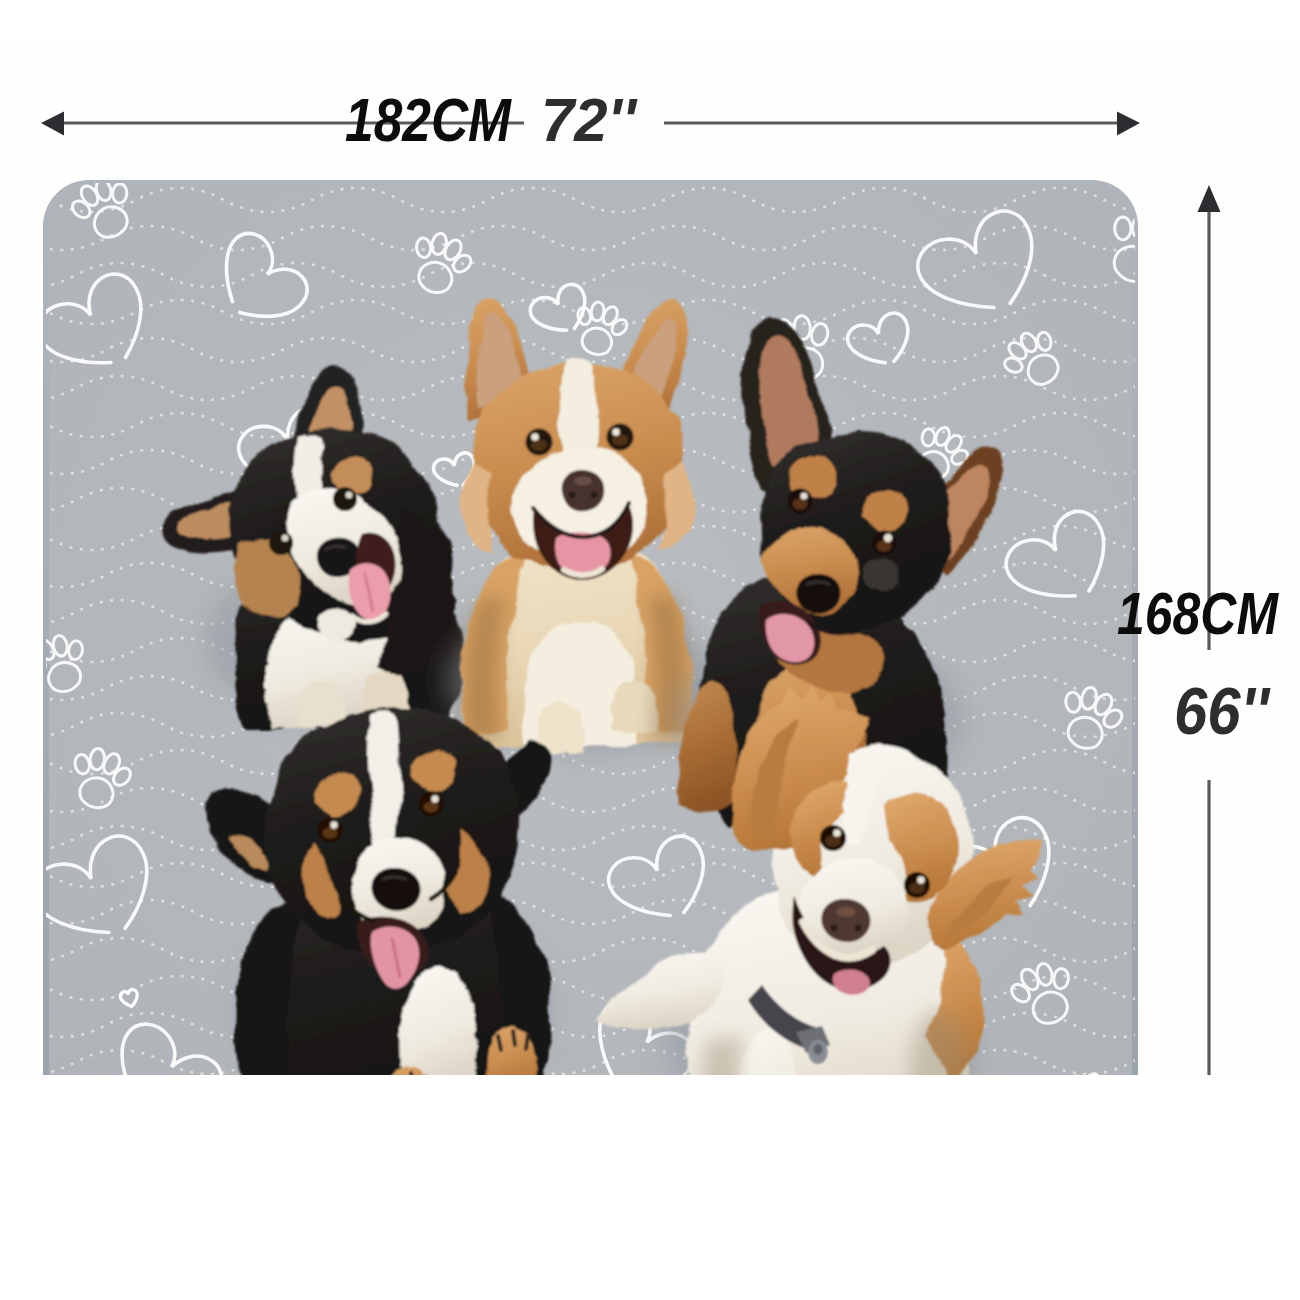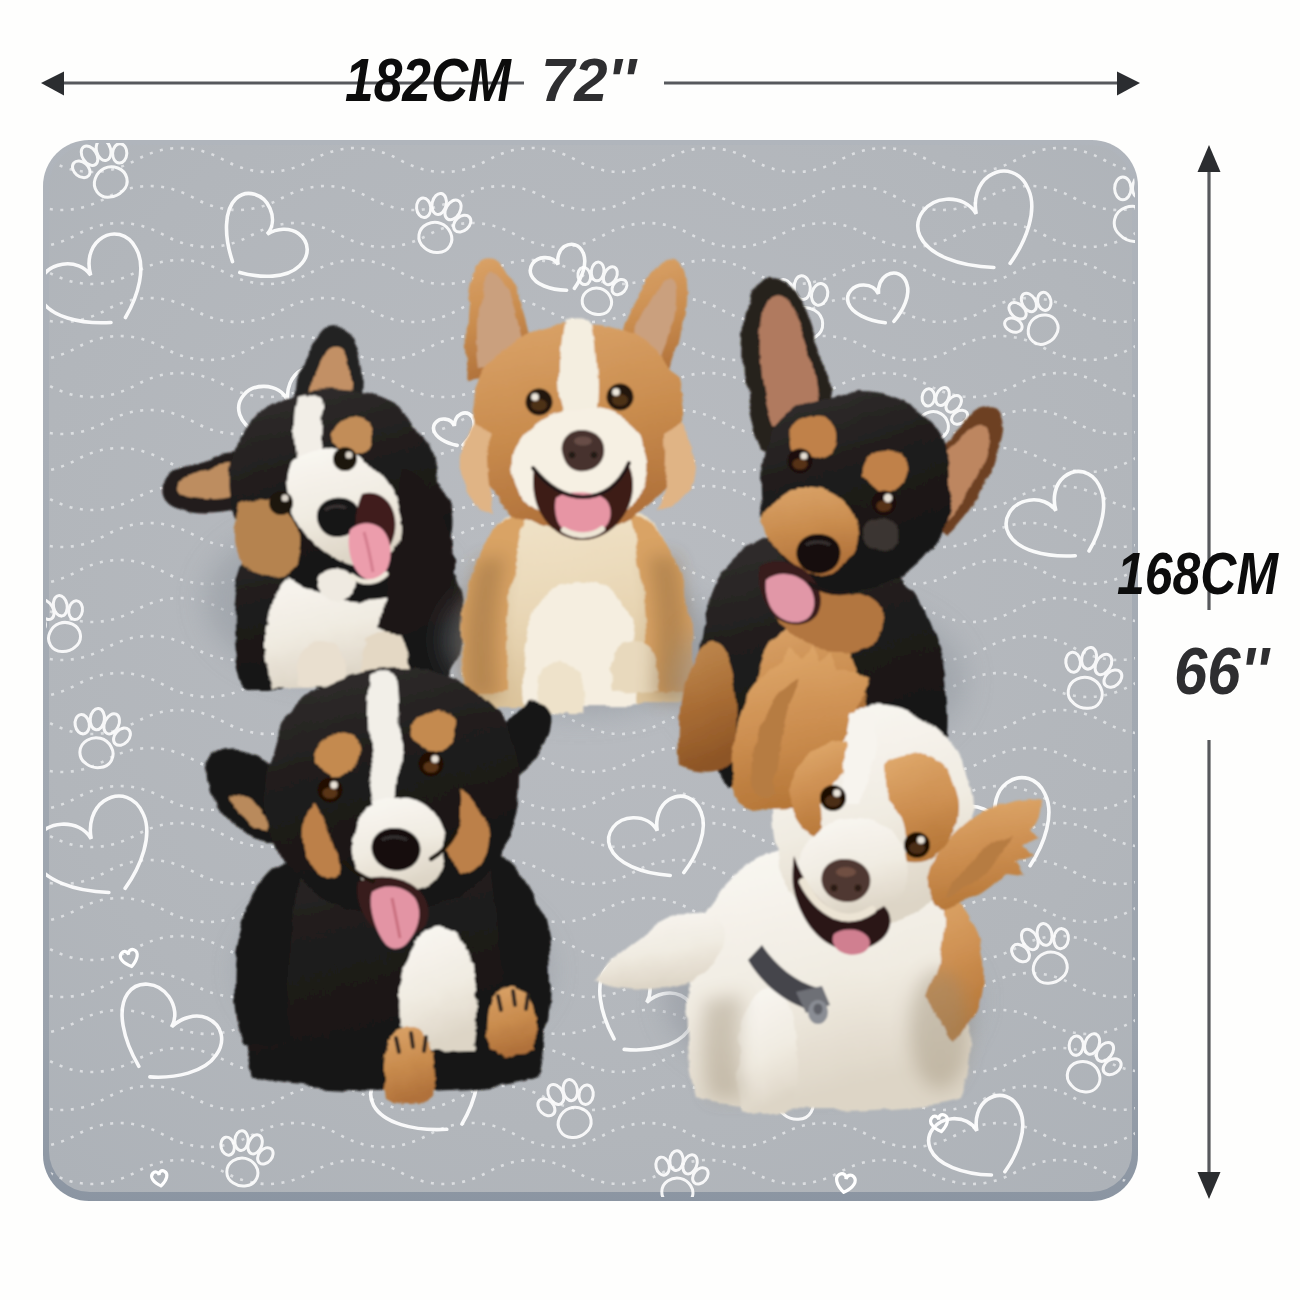--- a/index.html
+++ b/index.html
@@ -1,16 +1,16 @@
 <!DOCTYPE html>
 <html><head>
 <meta charset="utf-8">
 <style>
 html,body{margin:0;padding:0;background:#fff;}
-#page{position:relative;width:1300px;height:1300px;background:#a16207;font-family:"Liberation Sans",sans-serif;}
+#page{position:relative;width:1300px;height:1035px;background:#a16207;font-family:"Liberation Sans",sans-serif;margin-top:40px;}
 svg{position:absolute;top:0;left:0;}
 </style>
 </head>
 <body>
 <div id="page">
 <svg width="1300" height="1300" viewBox="0 0 1300 1300">
 <defs>
 <clipPath id="matclip">
           <rect x="46" y="143" width="1089" height="1054" rx="44"></rect>
         </clipPath>

